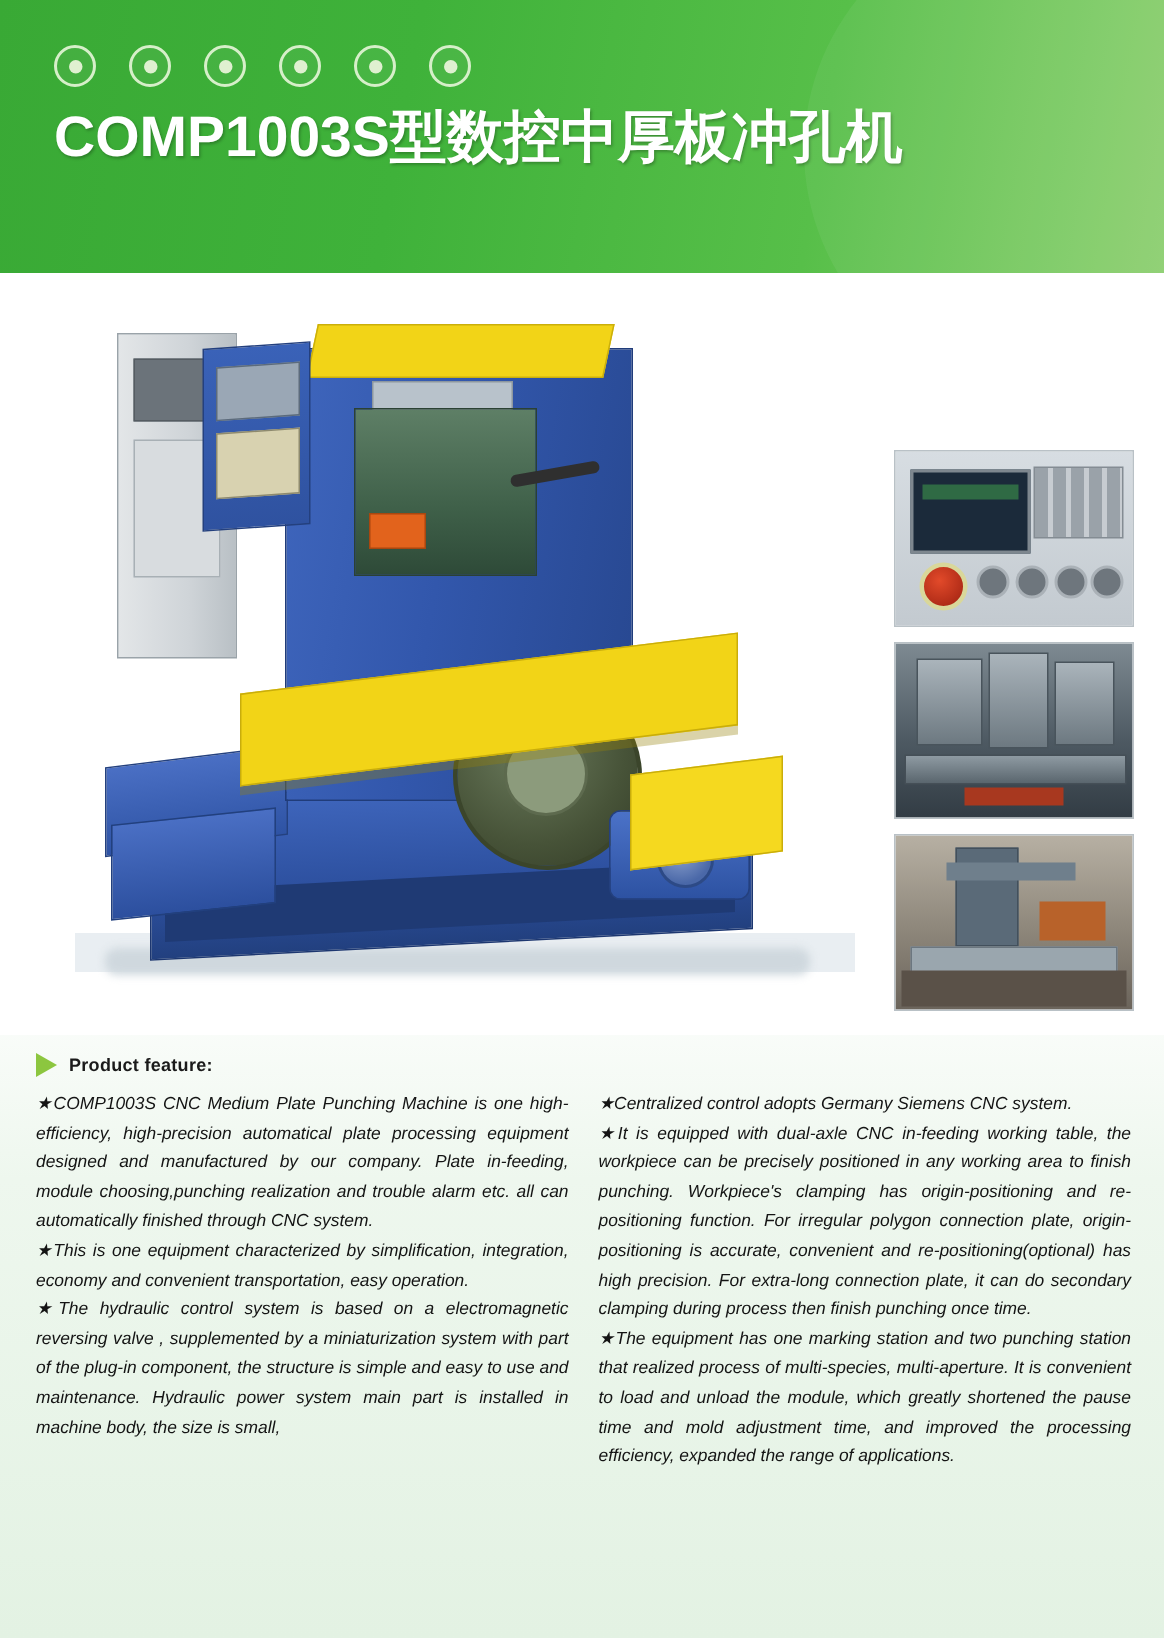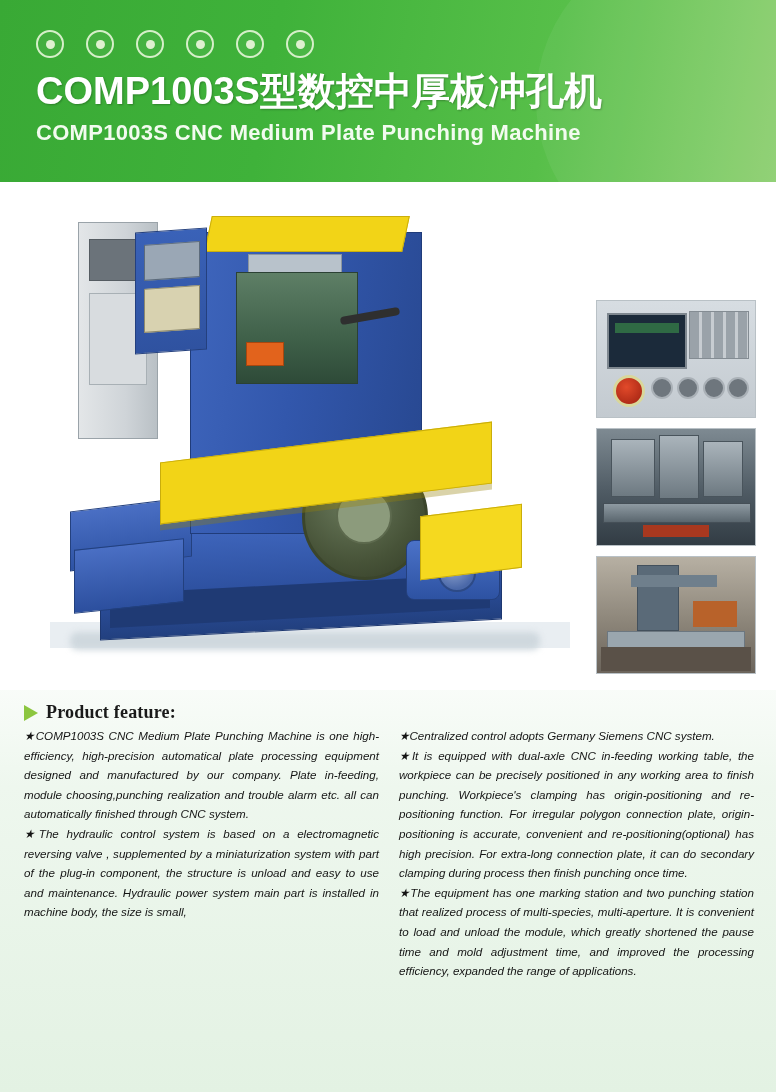--- a/index.html
+++ b/index.html
@@ -389,25 +389,24 @@
     align-items: center;
     gap: 8px;
   }
   .arrow-icon {
     width: 0; height: 0;
     border-top: 8px solid transparent;
     border-bottom: 8px solid transparent;
     border-left: 14px solid #8cc63f;
   }
   .feature-title {
-    font-size: 18px;
+    font-size: 12px;
     font-weight: bold;
     color: #1a1a1a;
     letter-spacing: 0.2px;
-    font-family: Liberation Serif, serif;
   }
   .cols {
     position: absolute;
     left: 24px; top: 36px;
     width: 730px;
     display: flex;
     gap: 20px;
   }
   .col {
     width: 355px;
@@ -430,21 +429,20 @@
   <div class="header">
     <div class="dots">
       <span class="dot"></span>
       <span class="dot"></span>
       <span class="dot"></span>
       <span class="dot"></span>
       <span class="dot"></span>
       <span class="dot"></span>
     </div>
     <div class="title-cn">COMP1003S型数控中厚板冲孔机</div>
-    <div class="title-en">COMP1003S CNC Medium Plate Punching Machine</div>
   </div>
 
   <div class="photo-area">
 
     <div class="machine">
       <div class="m-floor"></div>
       <div class="m-shadow"></div>
       <div class="m-base"></div>
       <div class="m-base-dark"></div>
       <div class="m-rail"></div>
@@ -499,21 +497,22 @@
   </div>
 
   <div class="content">
     <div class="feature-head">
       <span class="arrow-icon"></span>
       <span class="feature-title">Product feature:</span>
     </div>
     <div class="cols">
       <div class="col">
         <p>★COMP1003S CNC Medium Plate Punching Machine is one high-efficiency, high-precision automatical plate processing equipment designed and manufactured by our company. Plate in-feeding, module choosing,punching realization and trouble alarm etc. all can automatically finished through CNC system.</p>
-        <p>★The hydraulic control system is based on a electromagnetic reversing valve , supplemented by a miniaturization system with part of the plug-in component, the structure is unload and easy to use and maintenance. Hydraulic power system main part is installed in machine body, the size is small,</p>
+        <p>★This is one equipment characterized by simplification, integration, economy and convenient transportation, easy operation.</p>
+        <p>★The hydraulic control system is based on a electromagnetic reversing valve , supplemented by a miniaturization system with part of the plug-in component, the structure is simple and easy to use and maintenance. Hydraulic power system main part is installed in machine body, the size is small,</p>
       </div>
       <div class="col">
         <p>★Centralized control adopts Germany Siemens CNC system.</p>
         <p>★It is equipped with dual-axle CNC in-feeding working table, the workpiece can be precisely positioned in any working area to finish punching. Workpiece's clamping has origin-positioning and re-positioning function. For irregular polygon connection plate, origin-positioning is accurate, convenient and re-positioning(optional) has high precision. For extra-long connection plate, it can do secondary clamping during process then finish punching once time.</p>
         <p>★The equipment has one marking station and two punching station that realized process of multi-species, multi-aperture. It is convenient to load and unload the module, which greatly shortened the pause time and mold adjustment time, and improved the processing efficiency, expanded the range of applications.</p>
       </div>
     </div>
   </div>
 
 </div>

